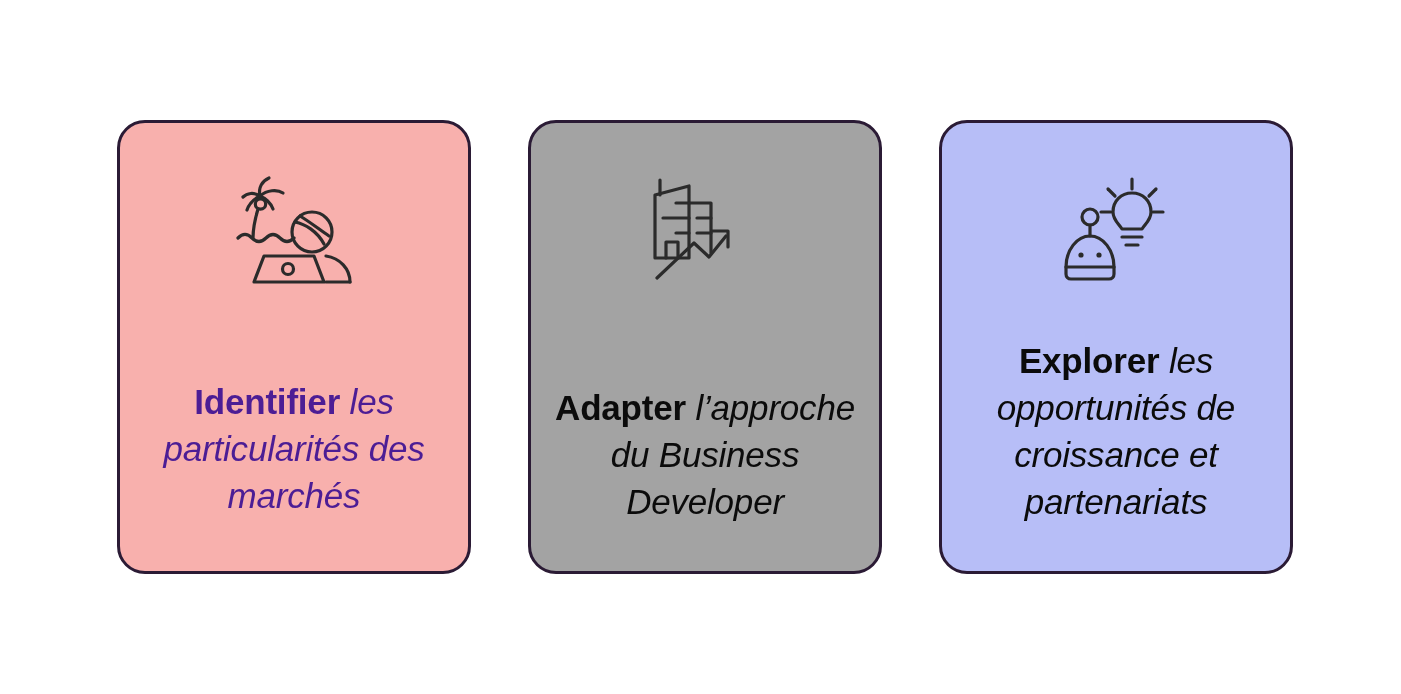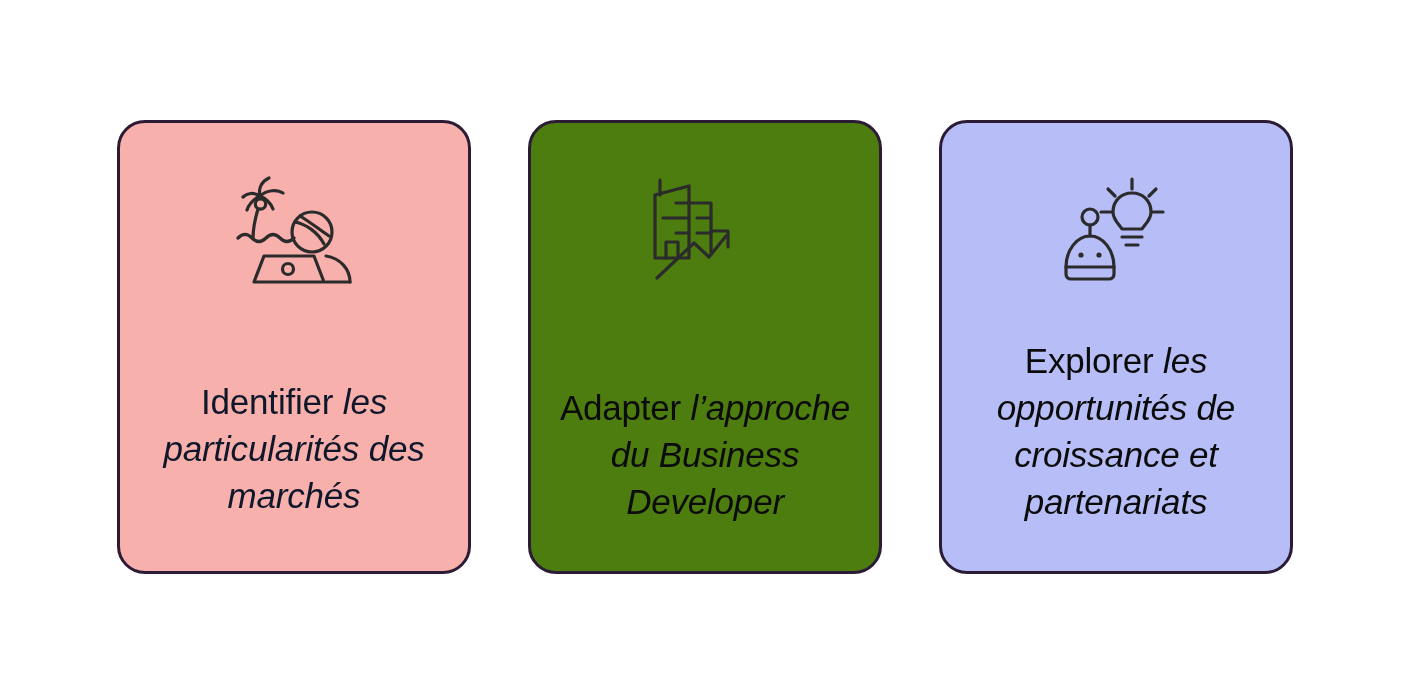--- a/index.html
+++ b/index.html
@@ -56,21 +56,21 @@
     right: 14px;
     bottom: 46px;
     text-align: center;
     color: #0b0b0b;
     font-size: 35px;
     line-height: 47px;
     letter-spacing: -0.2px;
   }
 
   .card-text .lead {
-    font-weight: normal;
+    font-weight: bold;
     margin-top: 38px;
   }
 
   .card-text .rest {
     font-weight: normal;
     font-style: italic;
   }
 
   
   .card-1 .card-text { bottom: 52px; }
@@ -102,26 +102,26 @@
         <path d="M61 48 C71 50, 83 57, 90 70"></path>
         <path d="M66 42 C76 48, 86 56, 95 62"></path>
 
         <path d="M30 82 L80 82 L90 108 L20 108 Z"></path>
         <circle cx="54" cy="95" r="5.5"></circle>
 
         <path d="M92 82 C106 84, 116 95, 116 108"></path>
         <path d="M92 108 L116 108"></path>
       </svg>
     </div>
-    <div class="card-text" style="color: #0f172a;">
+    <div class="card-text" style="color: #4c1d95;">
       <span class="lead">Identifier</span><span class="rest"> les particularités des marchés</span>
     </div>
   </div>
 
-  <div class="card card-2" style="background: #4d7c0f; border-color: rgb(43, 27, 53); border-radius: 28px;">
+  <div class="card card-2" style="background: #a3a3a3; border-color: rgb(43, 27, 53); border-radius: 28px;">
     <div class="card-icon-wrap">
       <svg width="112" height="112" viewBox="0 0 112 112" fill="none" stroke="#2b2b2b" stroke-width="3.2" stroke-linecap="round" stroke-linejoin="round">
 
         <path d="M11 6 L11 21"></path>
 
         <path d="M6 21 L40 12 L40 84 L6 84 Z"></path>
 
         <path d="M27 29 L40 29"></path>
         <path d="M14 44 L40 44"></path>
         <path d="M27 59 L40 59"></path>

